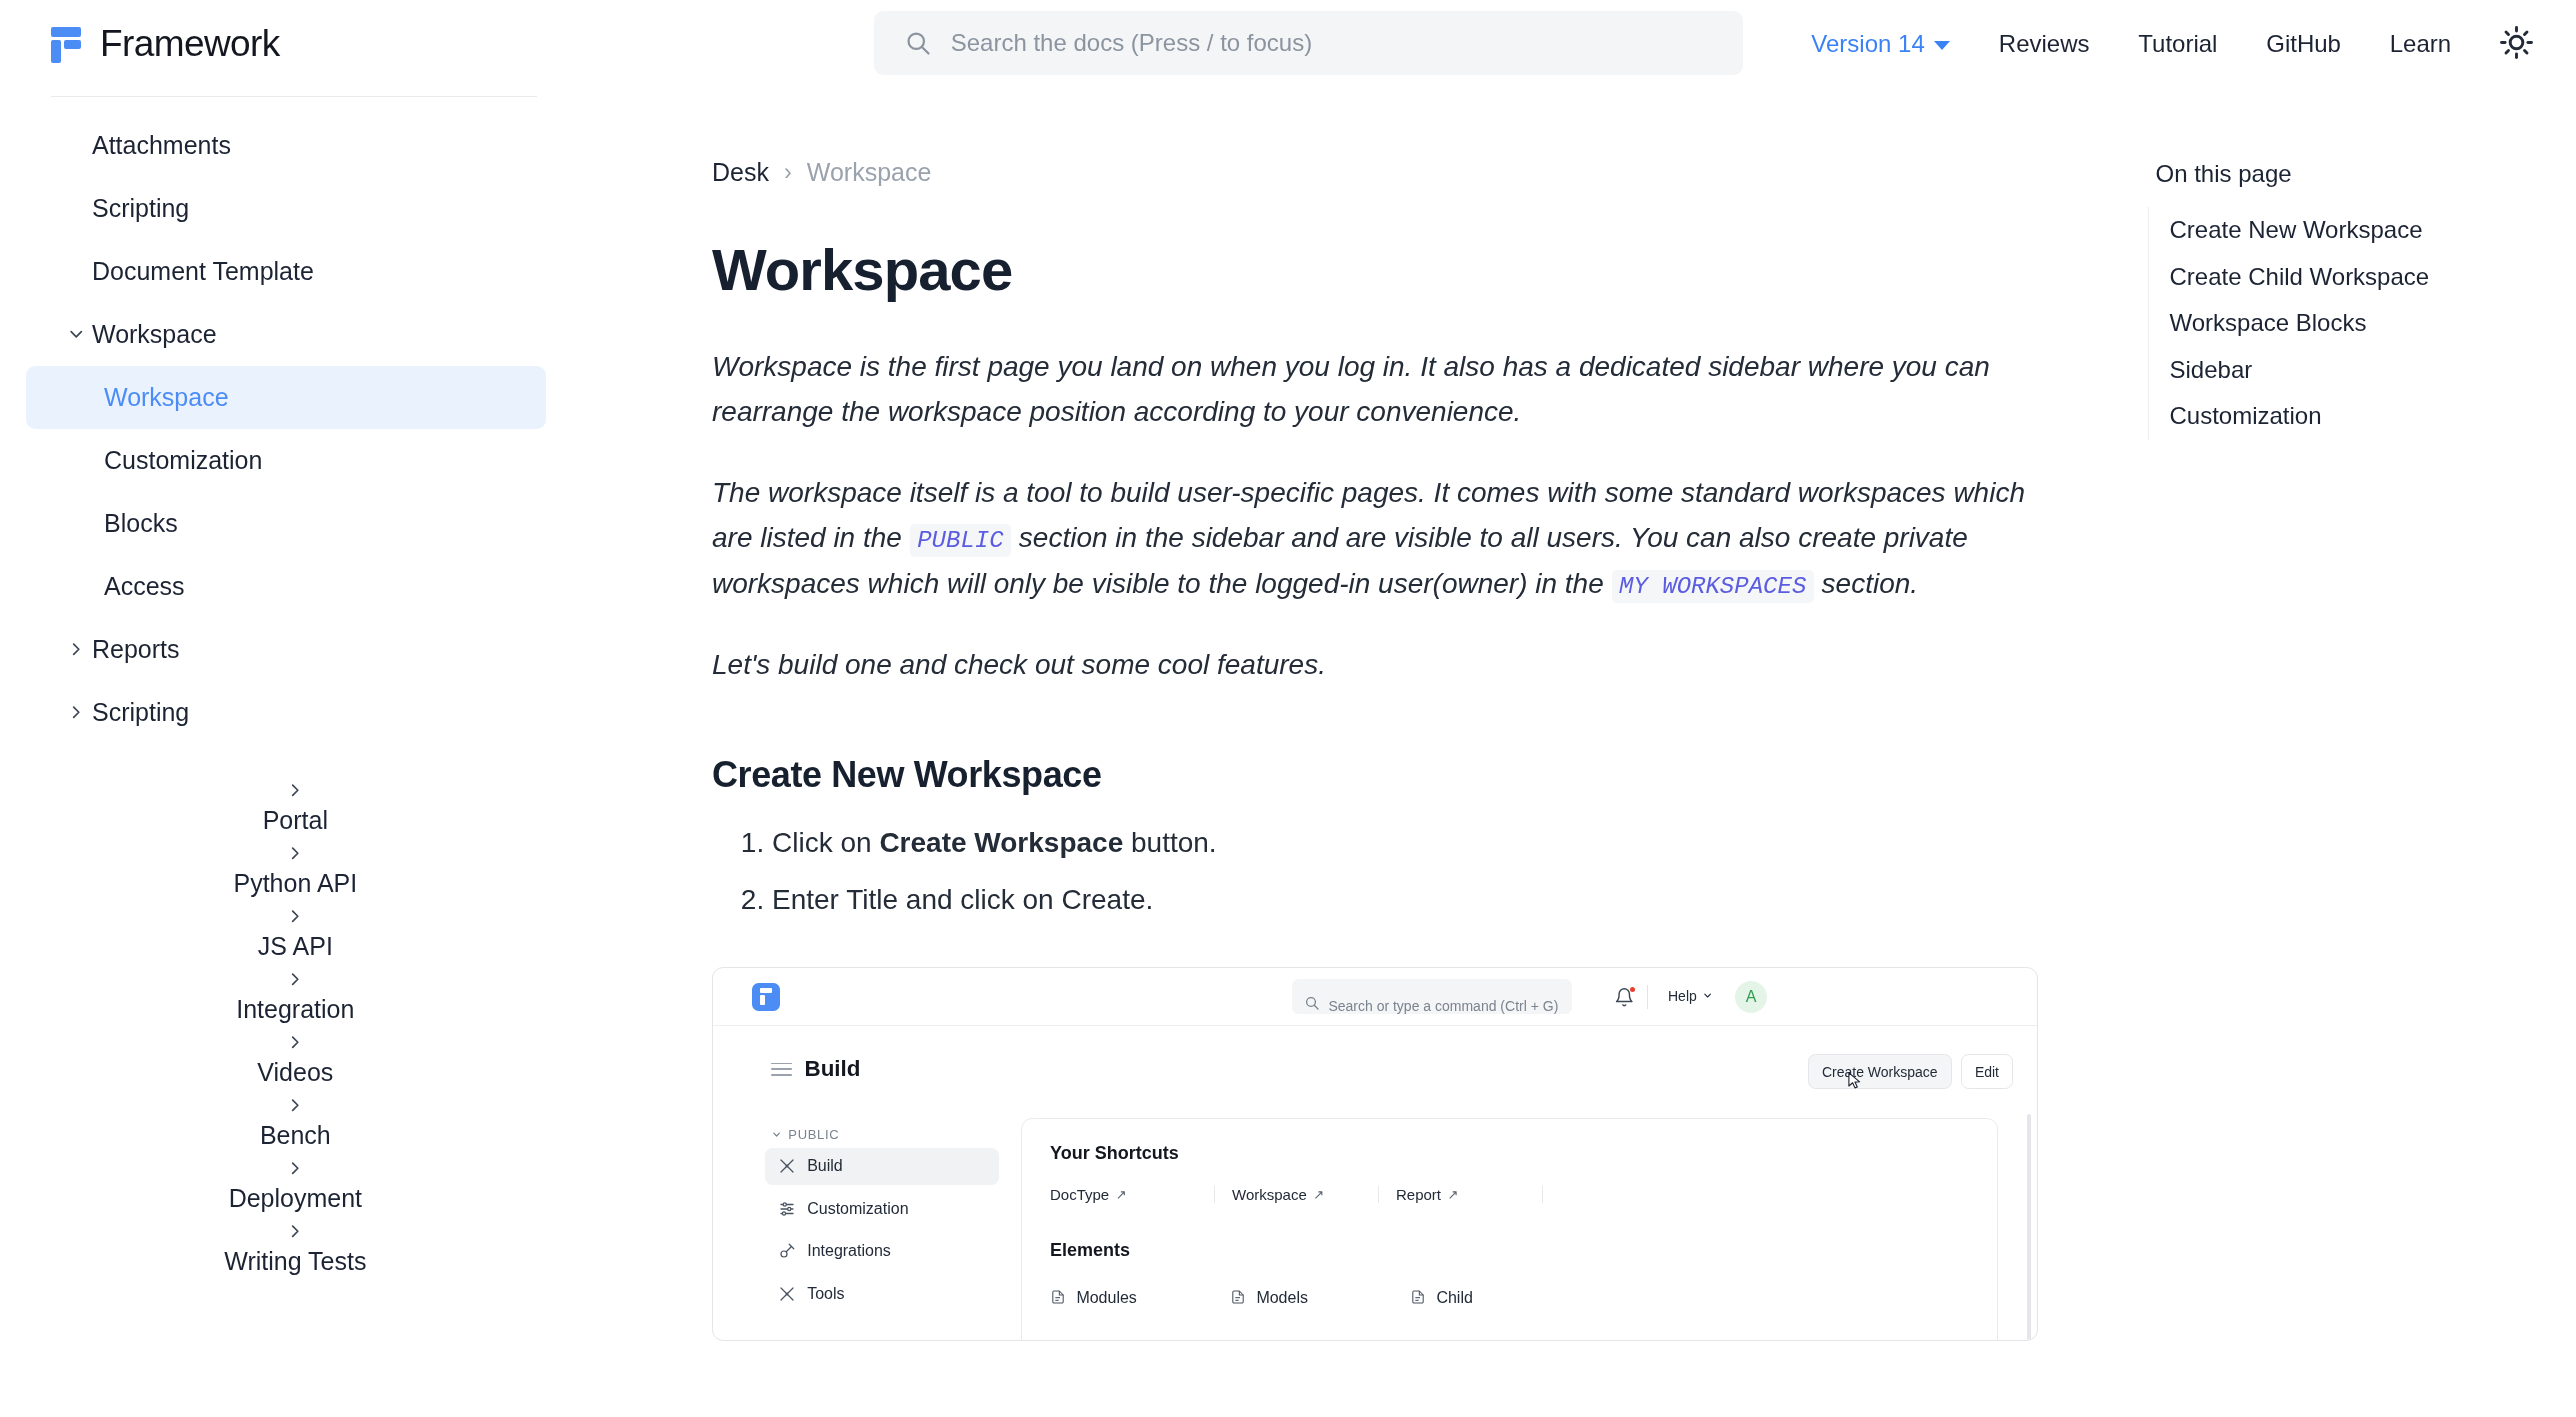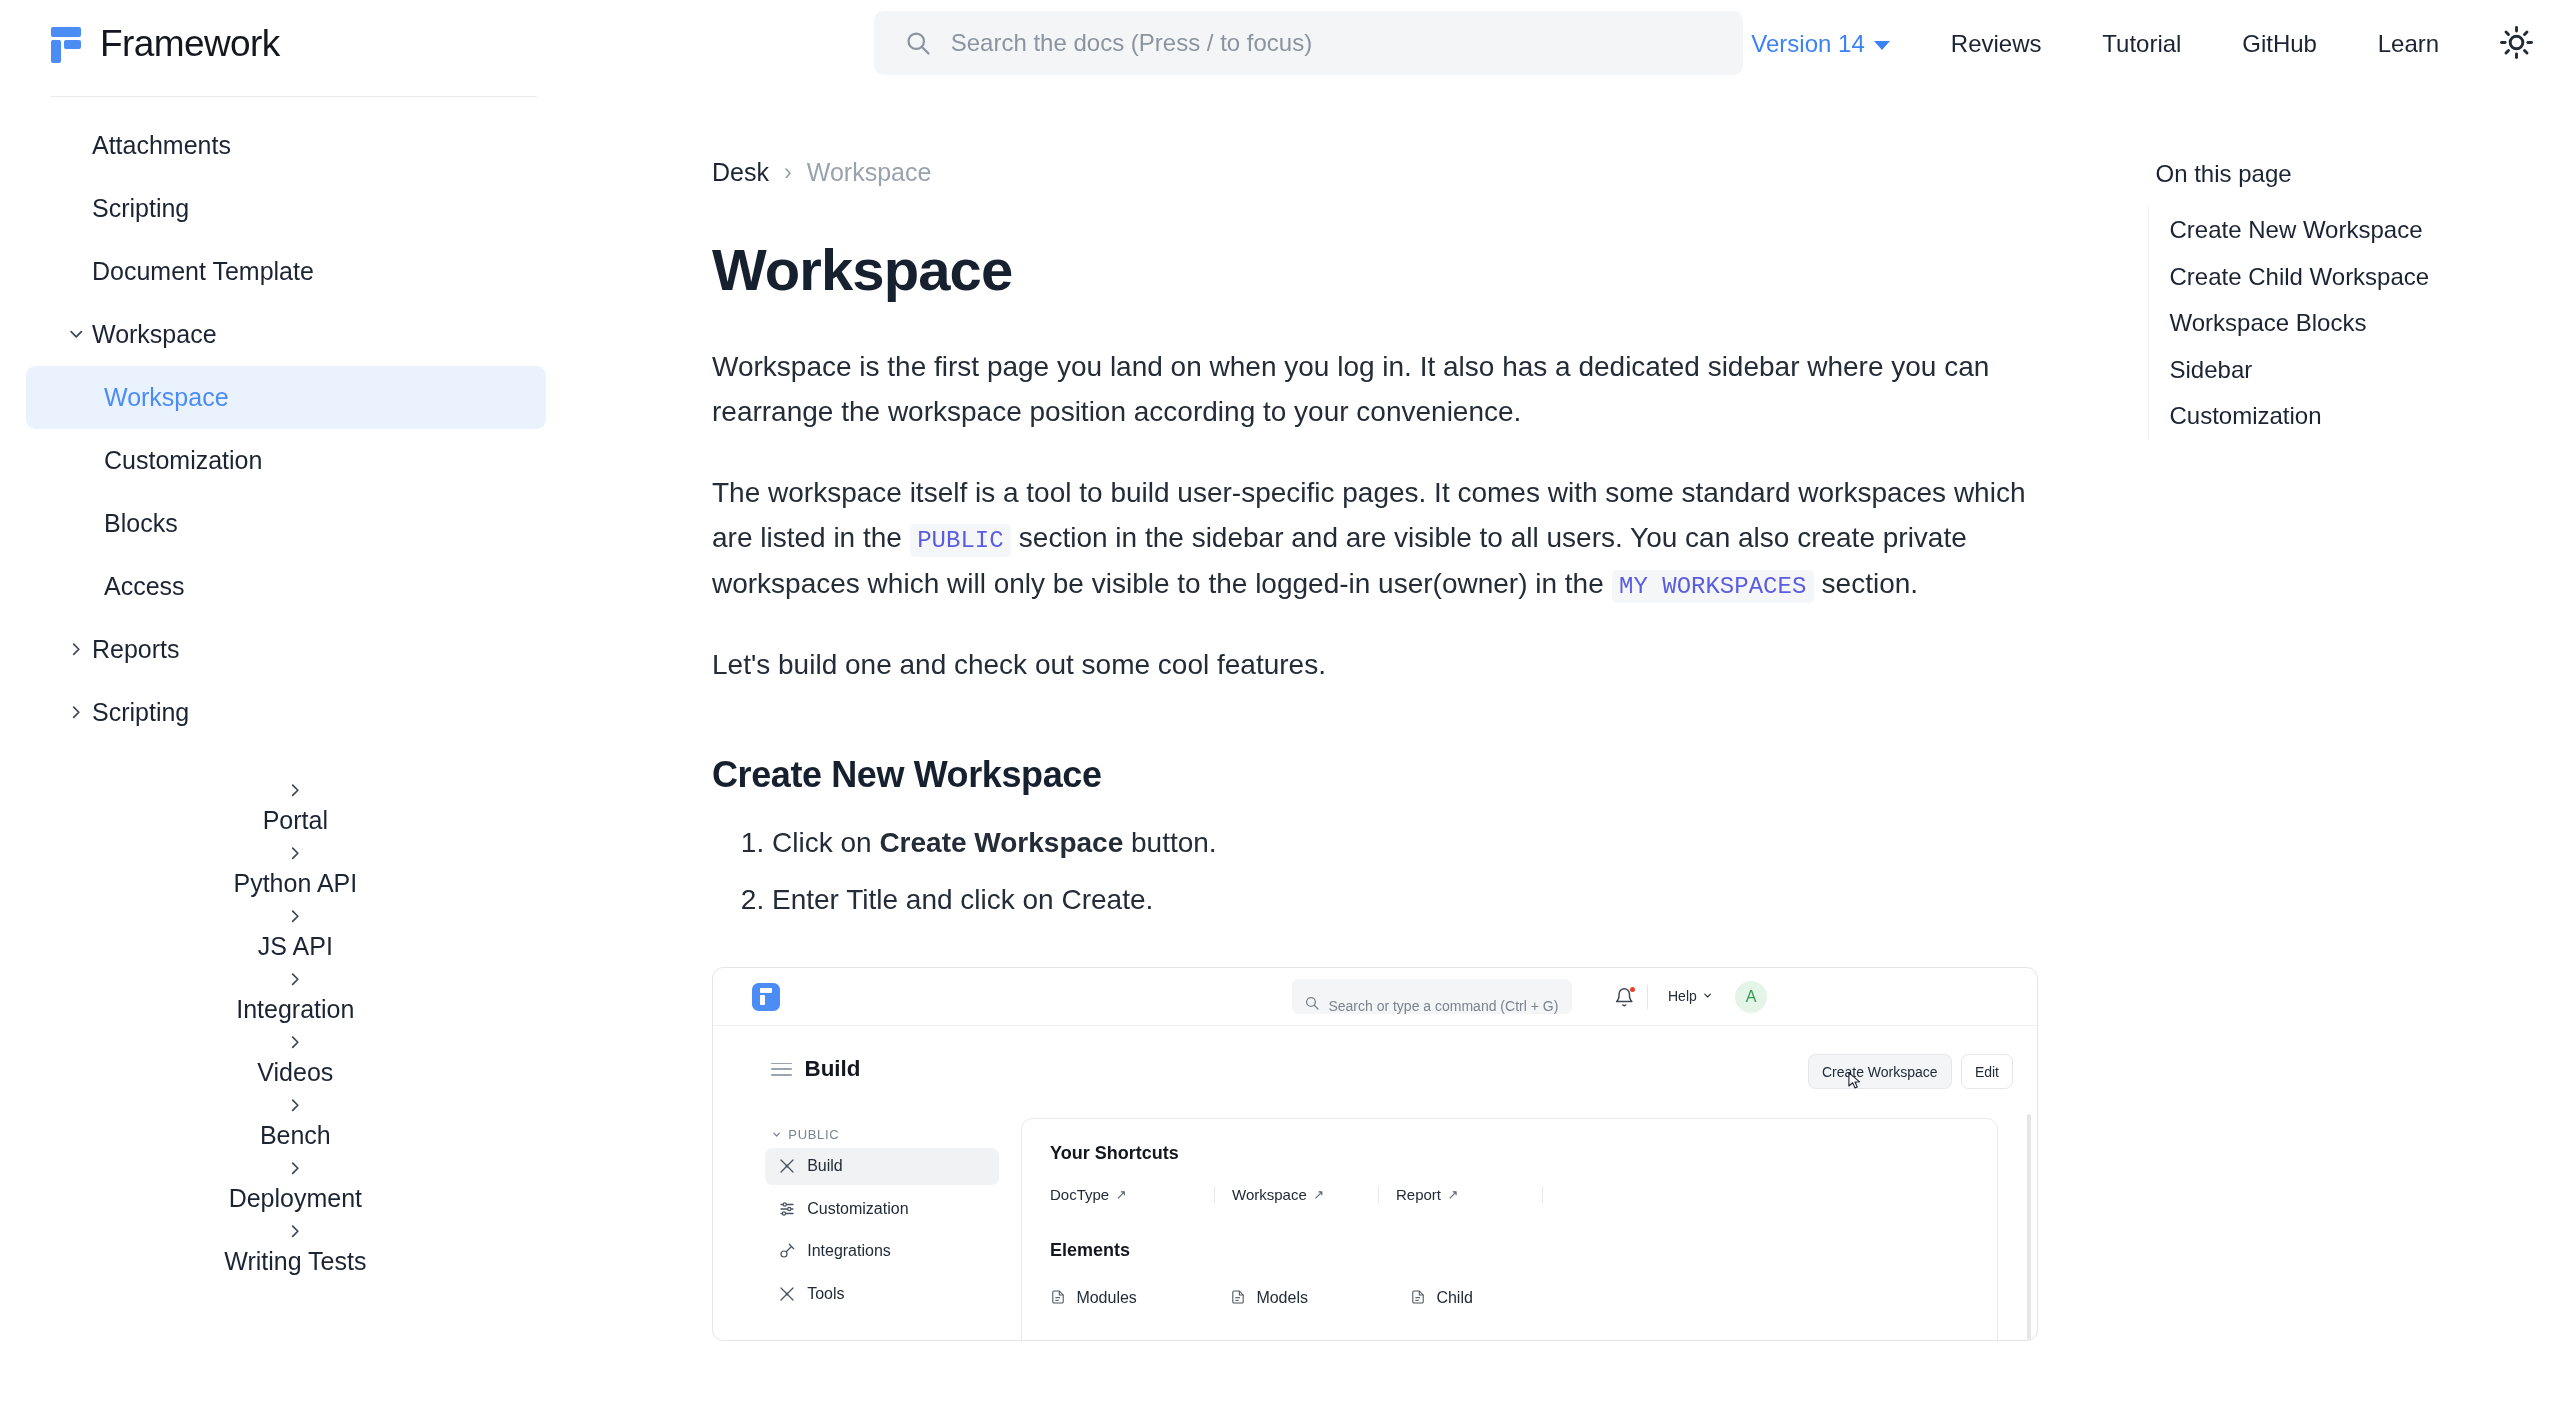--- a/index.html
+++ b/index.html
@@ -29,21 +29,21 @@
     display: flex; align-items: center; padding-left: 30px; gap: 18.7px;
   }
   .search-icon { width: 28px; height: 28px; flex: 0 0 auto; color: #8a939e; }
   .search-input {
     flex: 1 1 auto; border: none; outline: none; background: transparent;
     font-family: "Liberation Sans", sans-serif; font-size: 24px; color: #3c4654;
     height: 100%; padding-right: 22.4px;
   }
   .search-input::placeholder { color: #8b949f; }
 
-  .nav { position: absolute; right: 26px; top: 0; height: 87px; display: flex; align-items: center; gap: 16px; }
+  .nav { position: absolute; right: 26px; top: 0; height: 87px; display: flex; align-items: center; gap: 4px; }
   .nav-item {
     font-size: 24px; color: #1c2434; padding: 0 22.4px; cursor: pointer;
     display: flex; align-items: center; gap: 9.3px; white-space: nowrap;
   }
   .nav-version { color: #3b82f6; font-weight: 400; }
   .caret-down { width: 0; height: 0; border-left: 8.4px solid transparent; border-right: 8.4px solid transparent; border-top: 9.3px solid #3b82f6; display: inline-block; margin-top: 3.7px; }
   .theme-toggle { padding: 0 15px 0 20.5px; display: flex; align-items: center; cursor: pointer; }
 
   
   .sidebar {
@@ -69,21 +69,21 @@
 
   
   .main { position: absolute; left: 579px; top: 87px; width: 1532px; padding: 0 0 0 133px; }
   .breadcrumb { display: flex; align-items: center; gap: 15px; font-size: 25px; padding-top: 71px; }
   .bc-link { color: #1c2434; cursor: pointer; }
   .bc-sep { color: #9aa2ad; font-size: 23.4px; }
   .bc-current { color: #9aa2ad; }
 
   .page-title { font-size: 58px; font-weight: 700; letter-spacing: -0.9px; margin-top: 49px; color: #16202e; }
 
-  .para { font-size: 28px; line-height: 1.62; color: #242c38; margin-top: 35px; max-width: 1326px; }
+  .para { font-size: 28px; line-height: 1.62; color: #242c38; margin-top: 35px; max-width: 1326px; font-style: italic; }
   .para.first { margin-top: 41px; }
   code.inline {
     font-family: "Liberation Mono", monospace; font-size: 24px;
     color: #5b5ce0; background: #f5f6f8; padding: 2.8px 7.5px; border-radius: 4.7px;
     white-space: nowrap;
   }
 
   .h2 { font-size: 36px; font-weight: 700; margin-top: 67px; color: #16202e; letter-spacing: -0.4px; }
   .olist { margin-top: 24px; padding-left: 60px; }
   .olist li { font-size: 28px; line-height: 1.62; color: #242c38; margin-top: 11.2px; }

